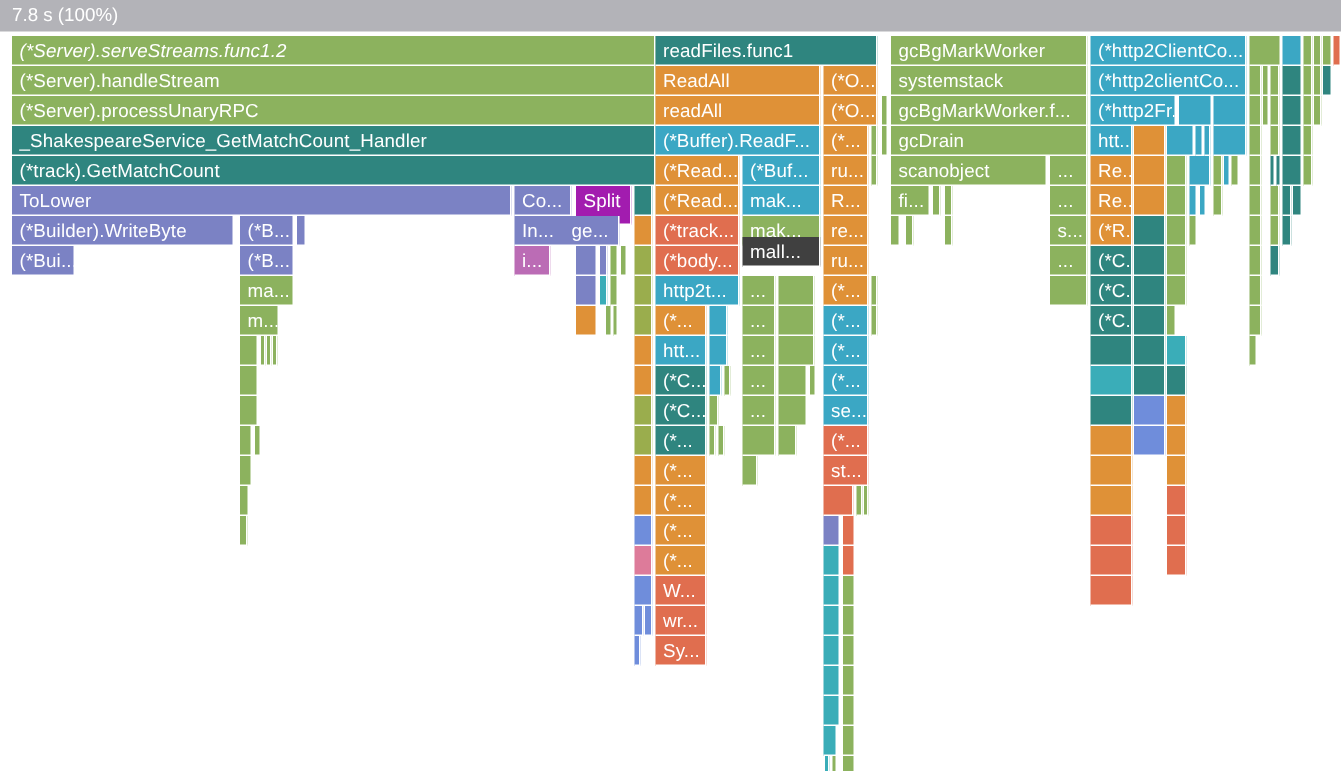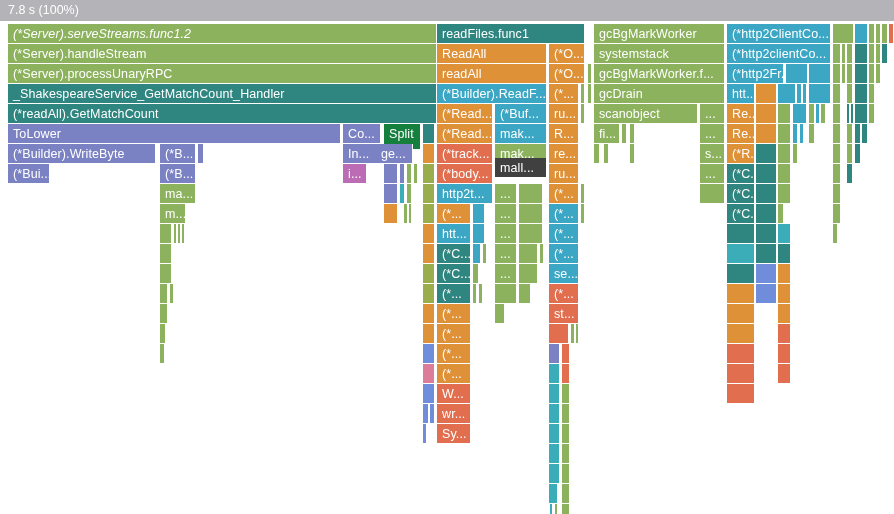--- a/index.html
+++ b/index.html
@@ -125,21 +125,21 @@
       <div class="frame" style="left: 833px; top: 64px; width: 8px; height: 20px; background: rgb(140, 178, 94);"></div>
       <div class="frame" style="left: 842px; top: 64px; width: 4px; height: 20px; background: rgb(140, 178, 94);"></div>
       <div class="frame" style="left: 847px; top: 64px; width: 6px; height: 20px; background: rgb(140, 178, 94);"></div>
       <div class="frame" style="left: 855px; top: 64px; width: 13px; height: 20px; background: rgb(47, 133, 127);"></div>
       <div class="frame" style="left: 869px; top: 64px; width: 6px; height: 20px; background: rgb(140, 178, 94);"></div>
       <div class="frame" style="left: 876px; top: 64px; width: 5px; height: 20px; background: rgb(140, 178, 94);"></div>
       <div class="frame" style="left: 8px; top: 84px; width: 429px; height: 20px; background: rgb(47, 133, 127);">
         <span class="lbl">_ShakespeareService_GetMatchCount_Handler</span>
       </div>
       <div class="frame" style="left: 437px; top: 84px; width: 110px; height: 20px; background: rgb(59, 167, 196);">
-        <span class="lbl">(*Builder).ReadF...</span>
+        <span class="lbl">(*Buffer).ReadF...</span>
       </div>
       <div class="frame" style="left: 549px; top: 84px; width: 30px; height: 20px; background: rgb(223, 145, 55);">
         <span class="lbl">(*...</span>
       </div>
       <div class="frame" style="left: 581px; top: 84px; width: 4px; height: 20px; background: rgb(140, 178, 94);"></div>
       <div class="frame" style="left: 588px; top: 84px; width: 4px; height: 20px; background: rgb(140, 178, 94);"></div>
       <div class="frame" style="left: 594px; top: 84px; width: 131px; height: 20px; background: rgb(140, 178, 94);">
         <span class="lbl">gcDrain</span>
       </div>
       <div class="frame" style="left: 727px; top: 84px; width: 28px; height: 20px; background: rgb(59, 167, 196);">
@@ -148,21 +148,21 @@
       <div class="frame" style="left: 756px; top: 84px; width: 21px; height: 20px; background: rgb(223, 145, 55);"></div>
       <div class="frame" style="left: 778px; top: 84px; width: 18px; height: 20px; background: rgb(59, 167, 196);"></div>
       <div class="frame" style="left: 797px; top: 84px; width: 5px; height: 20px; background: rgb(59, 167, 196);"></div>
       <div class="frame" style="left: 803px; top: 84px; width: 4px; height: 20px; background: rgb(59, 167, 196);"></div>
       <div class="frame" style="left: 809px; top: 84px; width: 22px; height: 20px; background: rgb(59, 167, 196);"></div>
       <div class="frame" style="left: 833px; top: 84px; width: 8px; height: 20px; background: rgb(140, 178, 94);"></div>
       <div class="frame" style="left: 847px; top: 84px; width: 6px; height: 20px; background: rgb(140, 178, 94);"></div>
       <div class="frame" style="left: 855px; top: 84px; width: 13px; height: 20px; background: rgb(47, 133, 127);"></div>
       <div class="frame" style="left: 869px; top: 84px; width: 6px; height: 20px; background: rgb(140, 178, 94);"></div>
       <div class="frame" style="left: 8px; top: 104px; width: 429px; height: 20px; background: rgb(47, 133, 127);">
-        <span class="lbl">(*readAll).GetMatchCount</span>
+        <span class="lbl">(*track).GetMatchCount</span>
       </div>
       <div class="frame" style="left: 437px; top: 104px; width: 56px; height: 20px; background: rgb(223, 145, 55);">
         <span class="lbl">(*Read...</span>
       </div>
       <div class="frame" style="left: 495px; top: 104px; width: 52px; height: 20px; background: rgb(59, 167, 196);">
         <span class="lbl">(*Buf...</span>
       </div>
       <div class="frame" style="left: 549px; top: 104px; width: 30px; height: 20px; background: rgb(223, 145, 55);">
         <span class="lbl">ru...</span>
       </div>
@@ -186,21 +186,21 @@
       <div class="frame" style="left: 847px; top: 104px; width: 3px; height: 20px; background: rgb(47, 133, 127);"></div>
       <div class="frame" style="left: 851px; top: 104px; width: 3px; height: 20px; background: rgb(47, 133, 127);"></div>
       <div class="frame" style="left: 855px; top: 104px; width: 13px; height: 20px; background: rgb(47, 133, 127);"></div>
       <div class="frame" style="left: 869px; top: 104px; width: 6px; height: 20px; background: rgb(140, 178, 94);"></div>
       <div class="frame" style="left: 8px; top: 124px; width: 333px; height: 20px; background: rgb(123, 130, 196);">
         <span class="lbl">ToLower</span>
       </div>
       <div class="frame" style="left: 343px; top: 124px; width: 38px; height: 20px; background: rgb(123, 130, 196);">
         <span class="lbl">Co...</span>
       </div>
-      <div class="frame" style="left: 384px; top: 124px; width: 37px; height: 26px; background: #15803d;">
+      <div class="frame" style="left: 384px; top: 124px; width: 37px; height: 26px; background: #a21caf;">
         <span class="lbl">Split</span>
       </div>
       <div class="frame" style="left: 423px; top: 124px; width: 12px; height: 20px; background: rgb(47, 133, 127);"></div>
       <div class="frame" style="left: 437px; top: 124px; width: 56px; height: 20px; background: rgb(223, 145, 55);">
         <span class="lbl">(*Read...</span>
       </div>
       <div class="frame" style="left: 495px; top: 124px; width: 52px; height: 20px; background: rgb(59, 167, 196);">
         <span class="lbl">mak...</span>
       </div>
       <div class="frame" style="left: 549px; top: 124px; width: 30px; height: 20px; background: rgb(223, 145, 55);">

